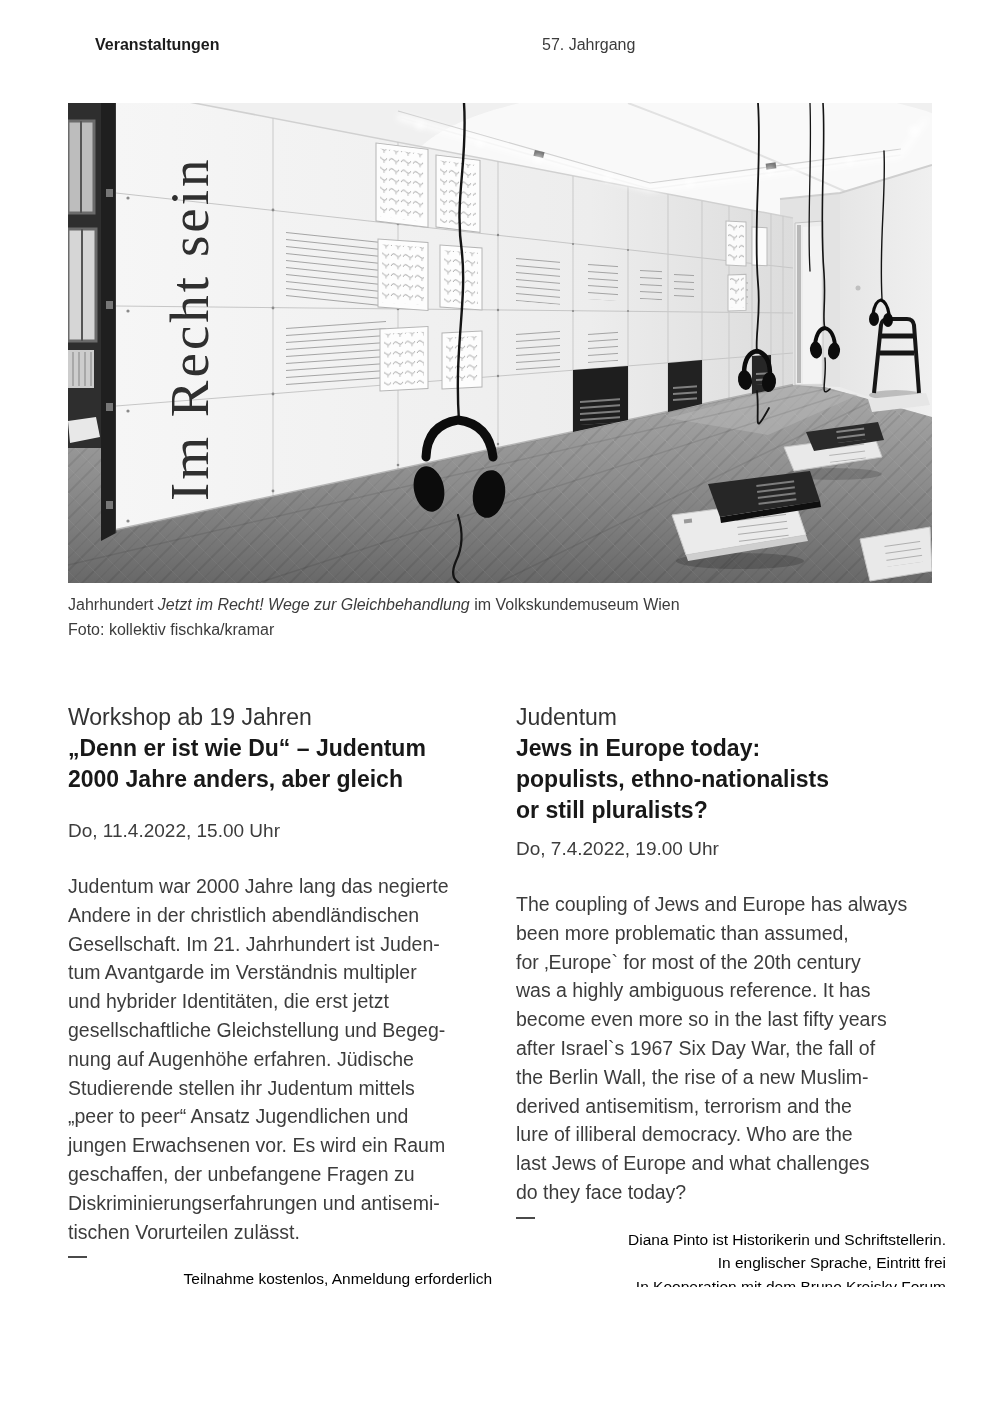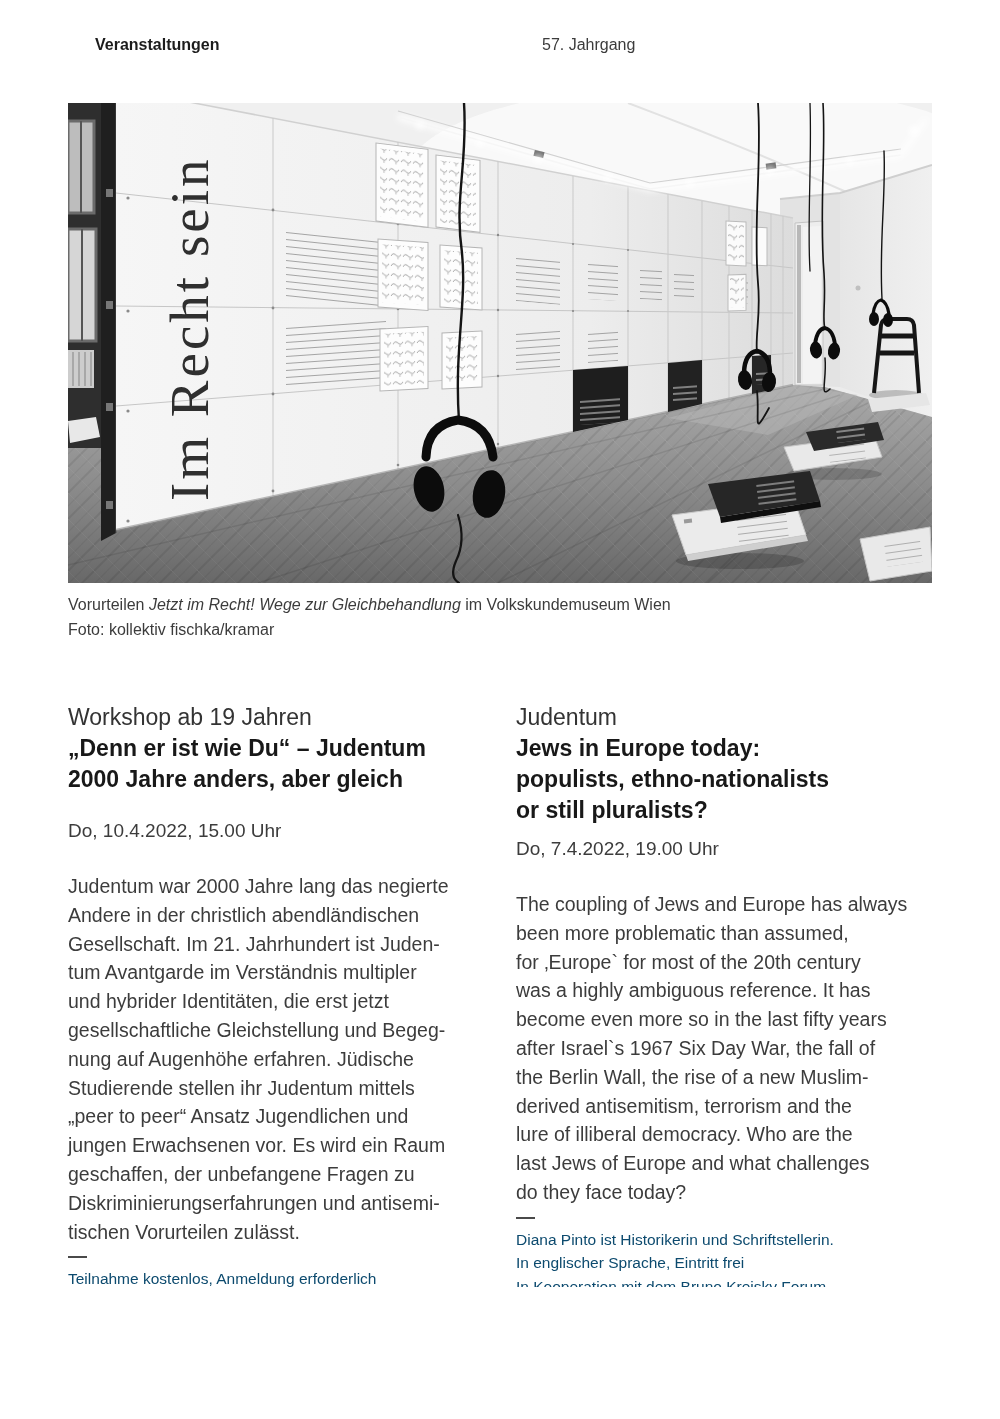--- a/index.html
+++ b/index.html
@@ -13,21 +13,21 @@
   .caption em{font-style:italic;}
   .col{position:absolute;top:702px;}
   .col-left{left:68px;width:424px;}
   .col-right{left:516px;width:430px;}
   .kicker{font-size:23px;line-height:31px;font-weight:400;color:#333333;}
   .title{margin:0;font-size:23px;line-height:31px;font-weight:bold;color:#181818;white-space:pre-line;}
   .date{margin-top:12px;font-size:19px;color:#3c3c3c;}
   .body{margin-top:30px;font-size:19.5px;line-height:28.8px;color:#3c3c3c;white-space:pre-line;}
   .col-left .date{margin-top:25px;}
   .rule{width:19px;border:0;border-top:2px solid #4a4a4a;margin:10px 0 0 0;}
-  .notes{margin-top:9px;font-size:15.5px;line-height:23.5px;color:#0c4a6e;}
+  .notes{margin-top:9px;font-size:15.5px;line-height:23.5px;color:#000000;text-align:right;}
   .notes em{font-style:italic;}
   .pageno{position:absolute;left:68px;top:1344px;font-size:17px;font-weight:bold;color:#1c1c1c;}
 </style>
 </head>
 <body>
 
 <div class="page">
 
   <span class="hdr-section">Veranstaltungen</span>
   <span class="hdr-issue">57. Jahrgang</span>
@@ -352,29 +352,29 @@
         <g>
           <path d="M805 211 Q807 198 813 197 Q819 199 821 211" stroke="#0c0c0c" stroke-width="3.2" fill="none"></path>
           <ellipse cx="806" cy="216" rx="5" ry="7" fill="#0c0c0c"></ellipse>
           <ellipse cx="820" cy="217" rx="5" ry="7" fill="#0c0c0c"></ellipse>
         </g>
       </g>
     </svg>
   </figure>
 
   <div class="caption">
-    <div><span>Vorurteilen </span><em>Jetzt im Recht! Wege zur Gleichbehandlung</em><span> im Volkskundemuseum Wien</span></div>
+    <div><span>Jahrhundert </span><em>Jetzt im Recht! Wege zur Gleichbehandlung</em><span> im Volkskundemuseum Wien</span></div>
     <div>Foto: kollektiv fischka/kramar</div>
   </div>
 
   <section class="col col-left">
     <div class="kicker">Workshop ab 19 Jahren</div>
     <h2 class="title">„Denn er ist wie Du“ – Judentum
 2000 Jahre anders, aber gleich</h2>
-    <div class="date">Do, 10.4.2022, 15.00 Uhr</div>
+    <div class="date">Do, 11.4.2022, 15.00 Uhr</div>
     <div class="body">Judentum war 2000 Jahre lang das negierte
 Andere in der christlich abendländischen
 Gesellschaft. Im 21. Jahrhundert ist Juden-
 tum Avantgarde im Verständnis multipler
 und hybrider Identitäten, die erst jetzt
 gesellschaftliche Gleichstellung und Begeg-
 nung auf Augenhöhe erfahren. Jüdische
 Studierende stellen ihr Judentum mittels
 „peer to peer“ Ansatz Jugendlichen und
 jungen Erwachsenen vor. Es wird ein Raum

